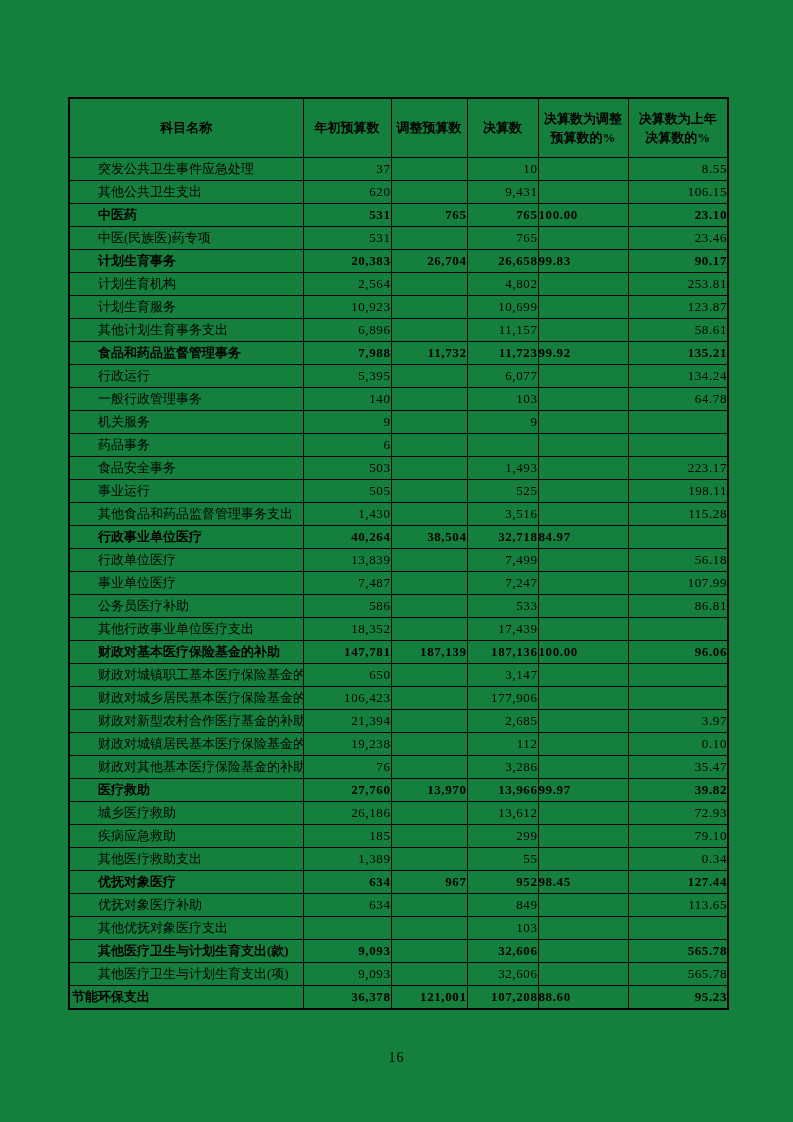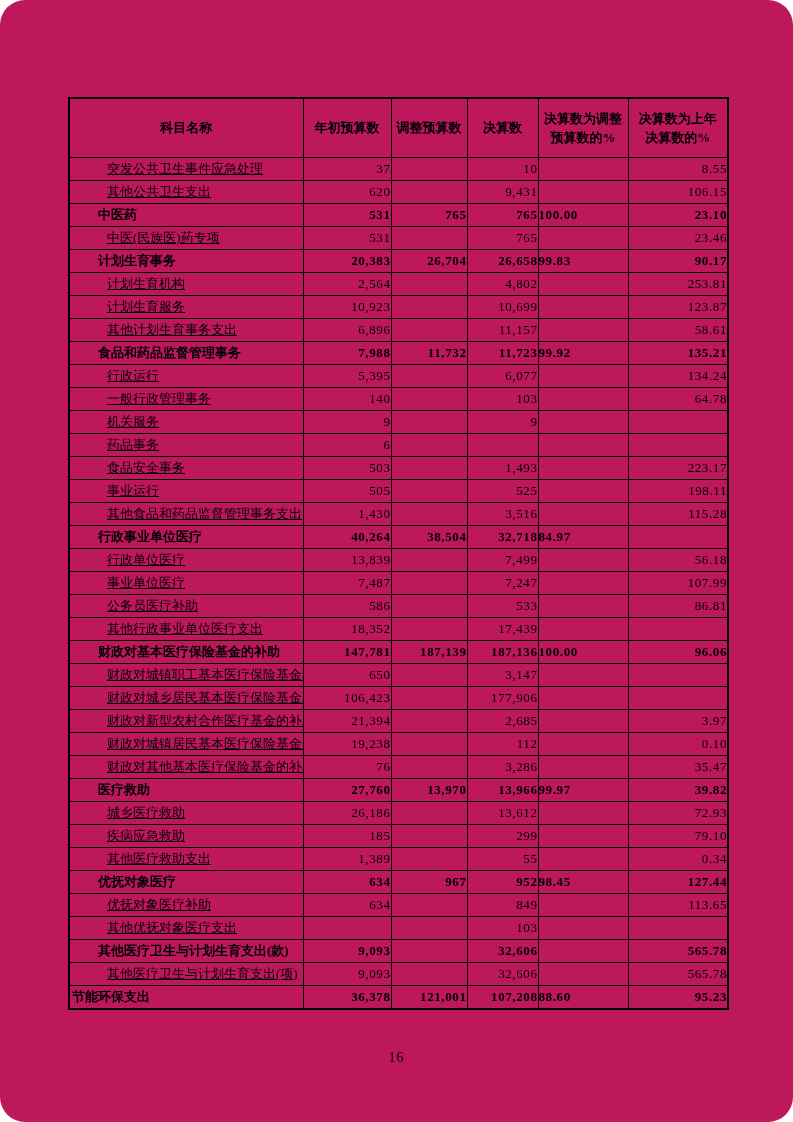--- a/index.html
+++ b/index.html
@@ -1,20 +1,20 @@
 <!DOCTYPE html>
 <html><head>
 <meta charset="utf-8">
 <style>
   html, body { margin:0; padding:0; }
   body {
     width:793px; height:1122px; background:#ffffff; color:#000;
     font-family:"Liberation Serif","DejaVu Serif",serif;
   }
-  .page { position:relative; width:793px; height:1122px; background:#be185d; overflow:hidden;border-radius:25px; }
+  .page { position:relative; width:793px; height:1122px; background:#15803d; overflow:hidden; }
 
   table.budget {
     position:absolute; left:68px; top:97px; width:659px;
     border-collapse:collapse; table-layout:fixed;
     border:2px solid #000;
   }
   table.budget th, table.budget td {
     border:1px solid #000; padding:0; overflow:hidden;
   }
   thead th {
@@ -24,21 +24,21 @@
   }
   thead th span { display:block; }
   thead th span:empty { display:none; }
 
   tbody tr { height:23px; }
   tbody td { font-size:13px; vertical-align:middle; }
 
   .c-name { text-align:left; white-space:nowrap; }
   .lvl0 .c-name { padding-left:2px; }
   .lvl1 .c-name { padding-left:28px; }
-  .lvl2 .c-name { padding-left:37px;text-decoration:underline; }
+  .lvl2 .c-name { padding-left:28px; }
   .sec { font-weight:bold; }
   .sec td { border-top-width:2px; }
 
   .c-num { text-align:right; letter-spacing:0.6px; }
   .col2 { padding-right:9px; }
   .col3 { padding-right:3px; }
   .col4 { padding-right:2px; }
   .col5 { text-align:left; letter-spacing:0.6px; }
   .col6 { padding-right:10px; }
 

